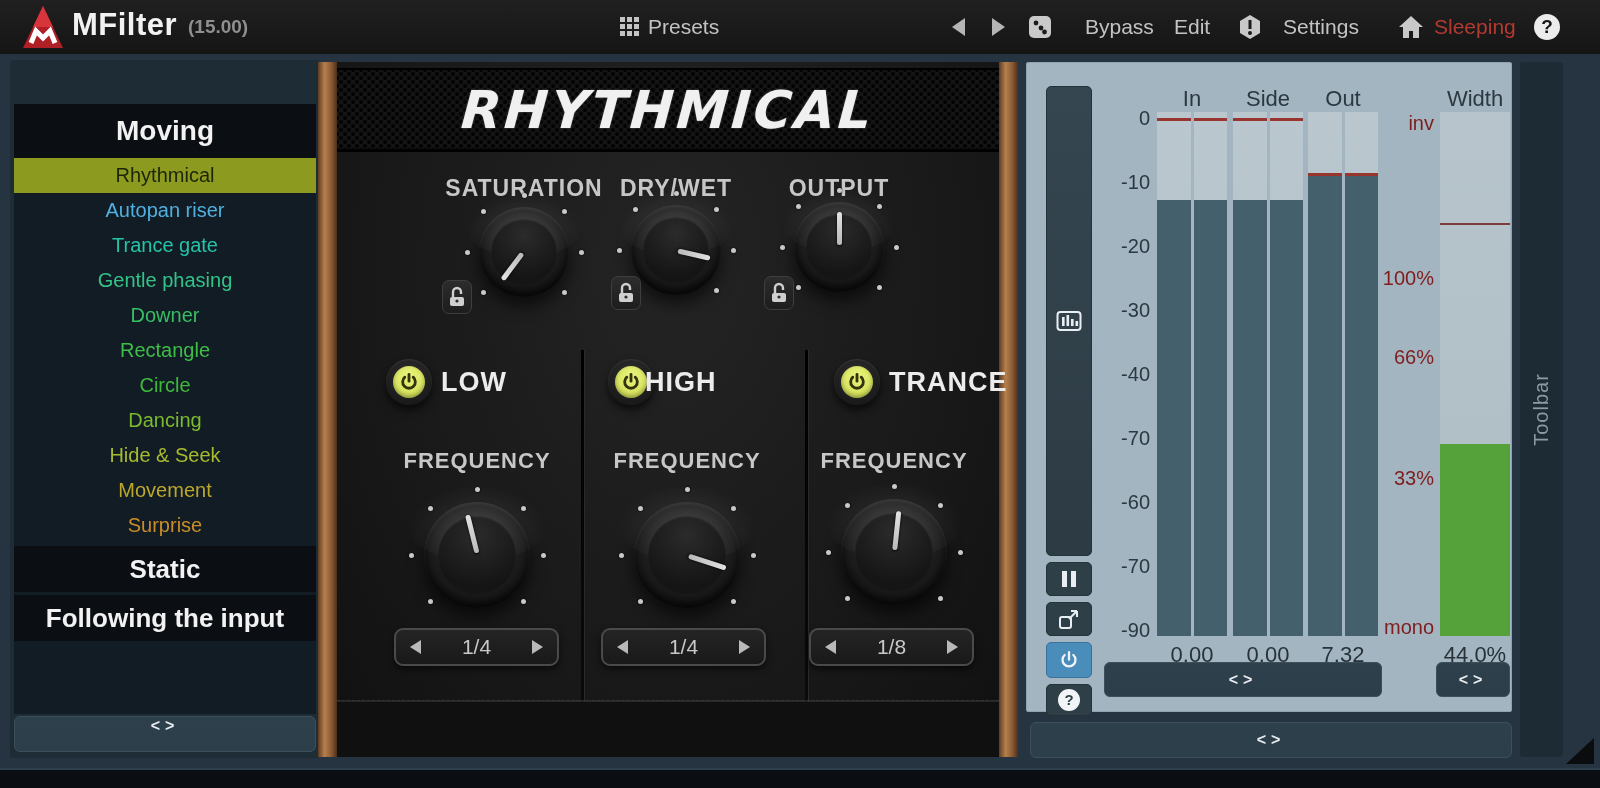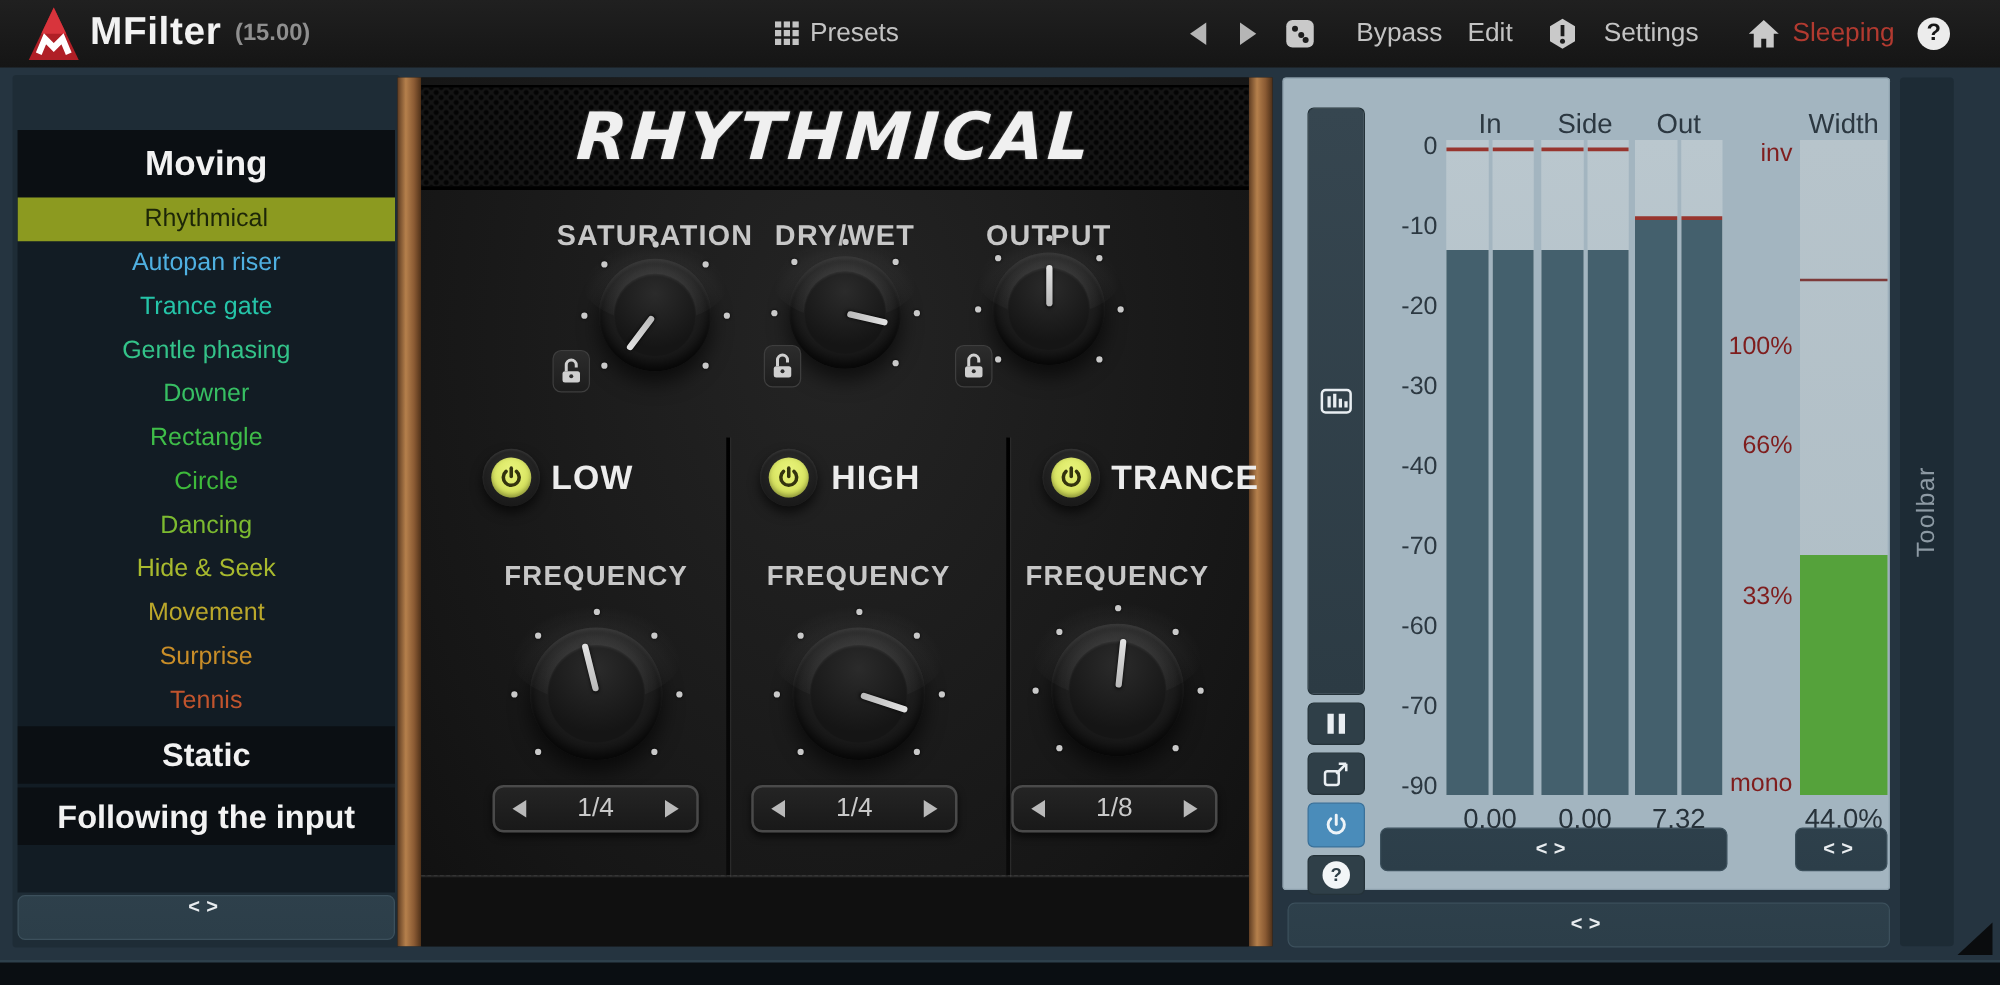--- a/index.html
+++ b/index.html
@@ -213,21 +213,20 @@
         <div class="sb-item" style="color: rgb(79, 176, 225);">Autopan riser</div>
         <div class="sb-item" style="color: rgb(37, 196, 168);">Trance gate</div>
         <div class="sb-item" style="color: rgb(51, 195, 137);">Gentle phasing</div>
         <div class="sb-item" style="color: rgb(55, 191, 99);">Downer</div>
         <div class="sb-item" style="color: rgb(63, 189, 73);">Rectangle</div>
         <div class="sb-item" style="color: rgb(62, 186, 59);">Circle</div>
         <div class="sb-item" style="color: rgb(124, 186, 48);">Dancing</div>
         <div class="sb-item" style="color: rgb(168, 186, 46);">Hide &amp; Seek</div>
         <div class="sb-item" style="color: rgb(187, 168, 43);">Movement</div>
         <div class="sb-item" style="color: rgb(200, 141, 40);">Surprise</div>
-        <div class="sb-item" style="color: rgb(193, 84, 45);">Tennis</div>
         <div class="sb-header">Static</div>
         <div class="sb-header">Following the input</div>
       </div>
     <div class="abs sb-scroll scrollbtn scroll-glyph">&lt;&gt;</div>
   </div>
 
   <div class="abs rack">
     <div class="abs wood wl"></div>
     <div class="abs wood wr"></div>
     <div class="abs rackinner">
@@ -330,21 +329,21 @@
       </div>
 
       <div class="abs power" style="left:271px;top:297px">
         <div class="power-face">
           <svg width="20" height="20" viewBox="0 0 24 24">
               <path d="M12 3 v8" stroke="#33330e" stroke-width="3.4" stroke-linecap="round" fill="none"></path>
               <path d="M7 6.2 a7.6 7.6 0 1 0 10 0" stroke="#33330e" stroke-width="3.4" stroke-linecap="round" fill="none"></path>
             </svg>
         </div>
       </div>
-      <div class="abs bname" style="left:328px;top:297px">HIGH</div>
+      <div class="abs bname" style="left:308px;top:297px">HIGH</div>
       <div class="abs klabel" style="left:250px;top:386px;font-size:22px">FREQUENCY</div>
       <div class="abs knob knob-xl" style="left:297px;top:440px">
           <div class="kdot" style="left: calc(50% - 49.2px); top: calc(50% + 44.2px);"></div>
           <div class="kdot" style="left: calc(50% - 68.5px); top: calc(50% - 2.5px);"></div>
           <div class="kdot" style="left: calc(50% - 49.2px); top: calc(50% - 49.2px);"></div>
           <div class="kdot" style="left: calc(50% - 2.5px); top: calc(50% - 68.5px);"></div>
           <div class="kdot" style="left: calc(50% + 44.2px); top: calc(50% - 49.2px);"></div>
           <div class="kdot" style="left: calc(50% + 63.5px); top: calc(50% - 2.5px);"></div>
           <div class="kdot" style="left: calc(50% + 44.2px); top: calc(50% + 44.2px);"></div>
           <div class="ptr-wrap" style="transform: rotate(108deg);">

